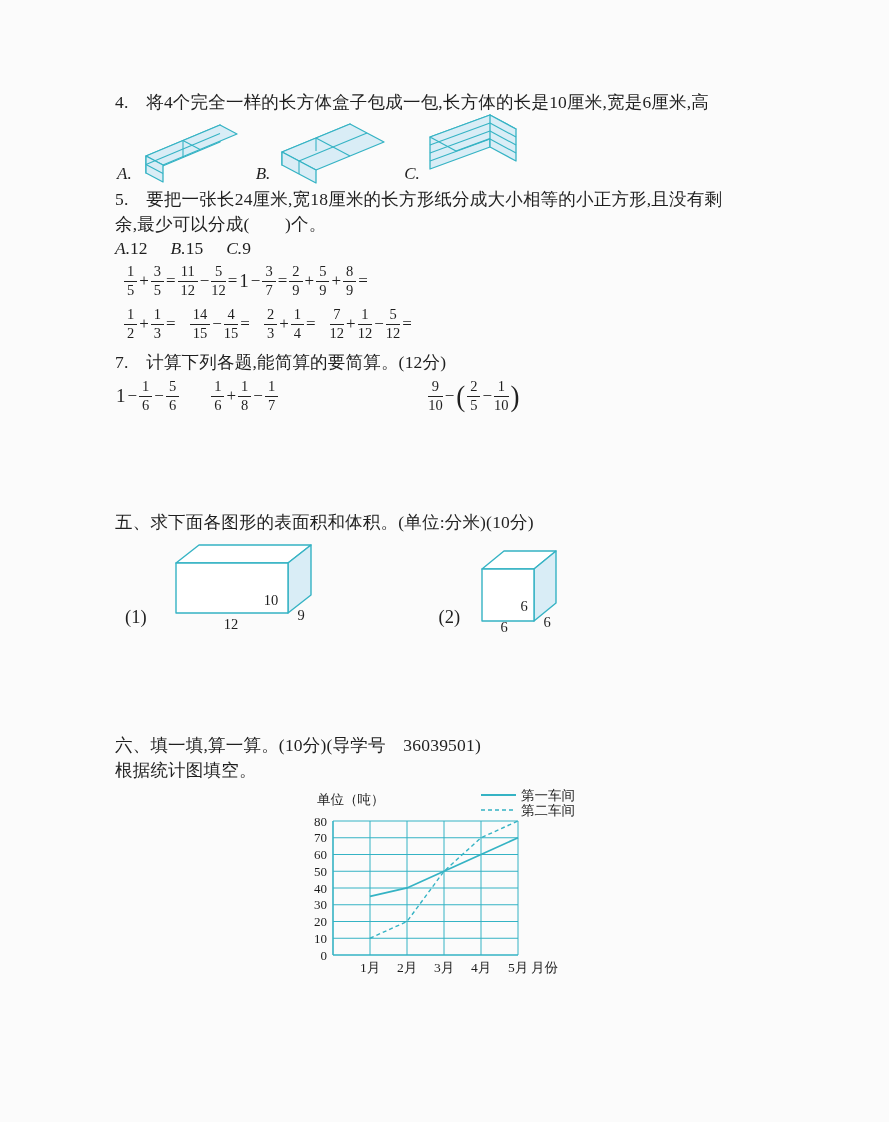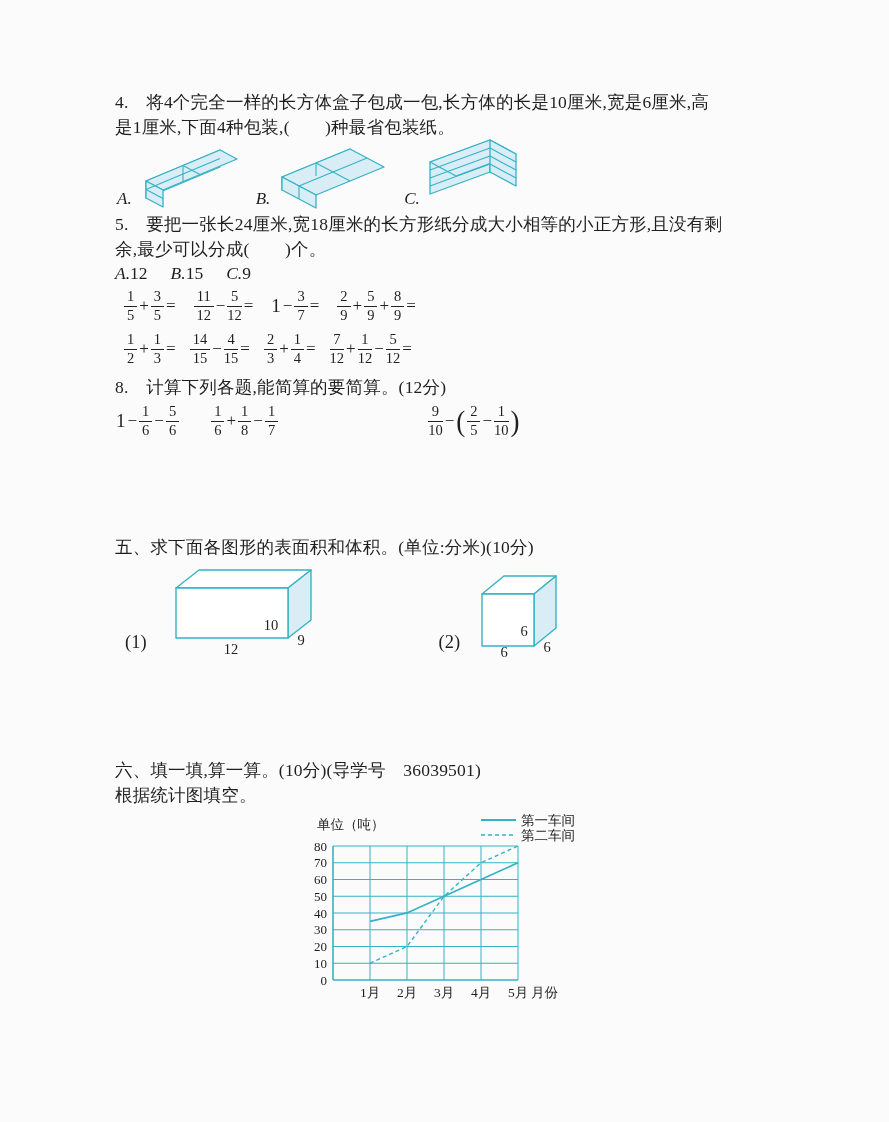--- a/index.html
+++ b/index.html
@@ -12,21 +12,21 @@
   .opt-row{display:flex;align-items:flex-end;gap:16px;height:68px;margin:2px 0 2px 2px;}
   .opt{display:flex;align-items:flex-end;gap:2px;}
   .opt .lbl{font-style:italic;font-size:17px;line-height:1;padding-bottom:3px;}
 
   
   .choices{display:flex;gap:23px;font-size:17.5px;line-height:23px;}
   .choices .letter{font-style:italic;}
 
   
   .frac-row{display:flex;align-items:center;margin:4px 0 8px 8px;}
-  .row-gap16 > .expr + .expr{margin-left:16px;}
+  .row-gap16 > .expr + .expr{}
   .row-gap20 > .expr + .expr{margin-left:12px;}
   .expr{display:inline-flex;align-items:center;}
   .frac{display:inline-flex;flex-direction:column;text-align:center;
         font-size:14.5px;line-height:1.1;margin:0 1px;}
   .frac .num{display:block;border-bottom:1.3px solid #222;padding:0 3px 1px;}
   .frac .den{display:block;padding-top:1px;}
   .op{font-size:17px;margin:0 1px;}
   .whole{font-size:19px;margin:0 1px;}
   .paren{display:inline-block;font-size:27px;font-weight:400;line-height:1;
          transform:scaleY(1.12);margin:0 1px;}
@@ -46,21 +46,20 @@
   .sp2{height:100px;}
   .chart-wrap{margin:4px 0 0 180px;}
 </style>
 </head>
 <body>
 
 <div class="page">
   <div class="content">
 
     <p class="t">4.　将4个完全一样的长方体盒子包成一包,长方体的长是10厘米,宽是6厘米,高</p>
-    <p class="t">是1厘米,下面4种包装,(　　)种最省包装纸。</p>
 
     <div class="opt-row">
       <div class="opt">
         <span class="lbl">A.</span>
         <svg width="106" height="74" viewBox="0 0 106 74">
           <g stroke="#35b3c4" stroke-width="1.3" stroke-linejoin="round" fill="#d9edf6">
             <polygon points="12,62 86,31 86,14 12,45"></polygon>
             <polygon points="12,45 86,14 103,23 29,54"></polygon>
             <polygon points="12,62 29,71 29,54 12,45"></polygon>
           </g>
@@ -218,21 +217,21 @@
           </span>
           <span class="op">−</span>
           <span class="frac">
             <span class="num">5</span>
             <span class="den">12</span>
           </span>
           <span class="op">=</span>
         </span>
     </div>
 
-    <p class="t">8.　计算下列各题,能简算的要简算。(12分)</p>
+    <p class="t">7.　计算下列各题,能简算的要简算。(12分)</p>
     <div class="frac-row calc-row3">
       <span class="expr">
           <span class="whole">1</span>
           <span class="op">−</span>
           <span class="frac">
             <span class="num">1</span>
             <span class="den">6</span>
           </span>
           <span class="op">−</span>
           <span class="frac">

